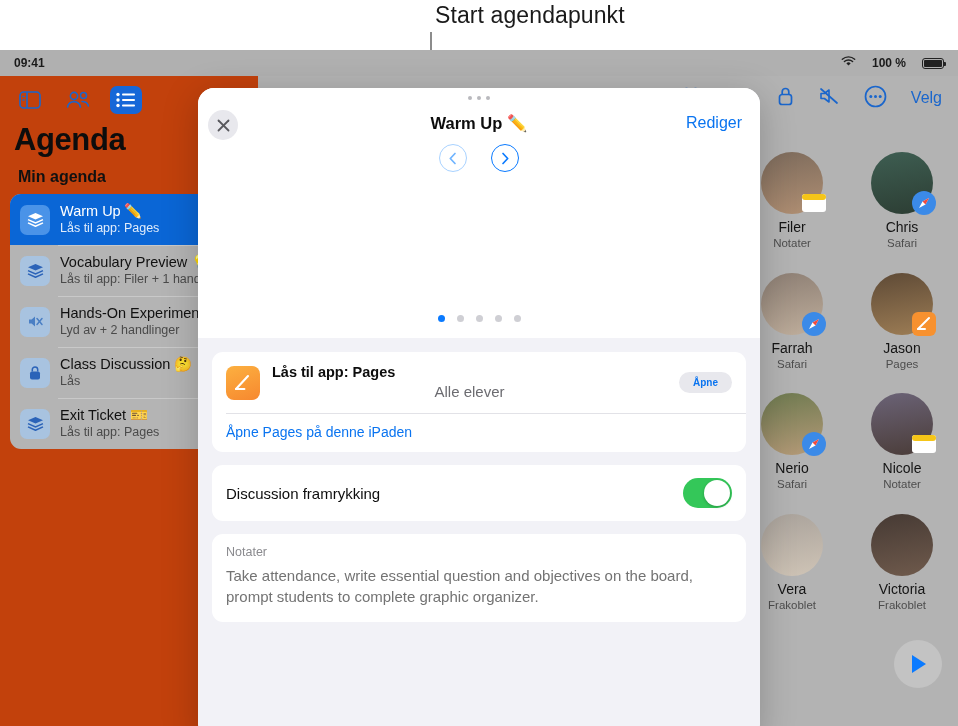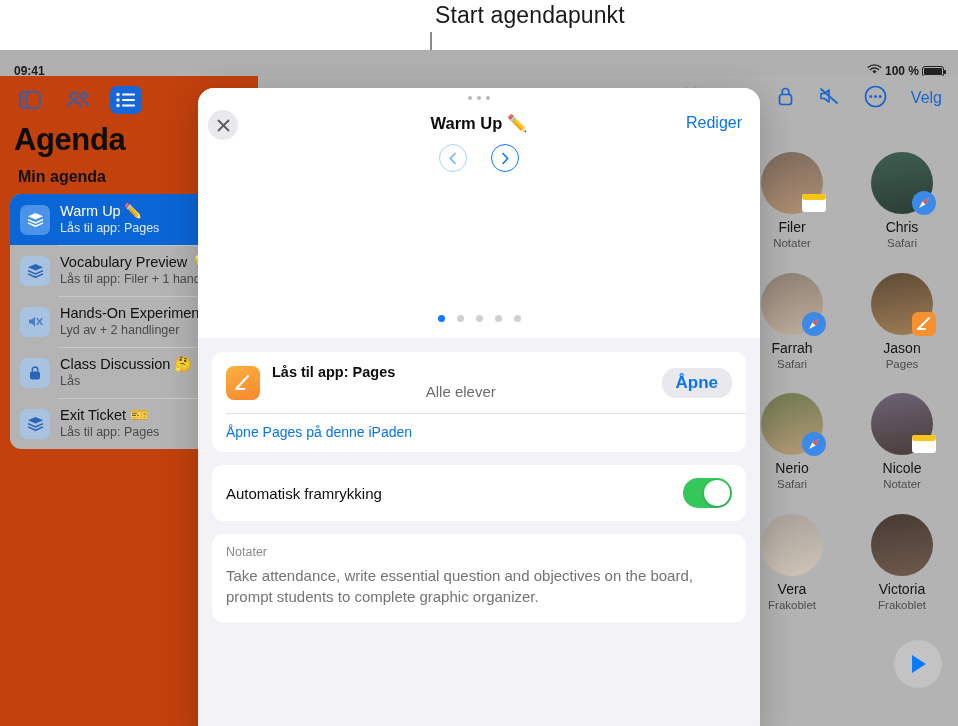--- a/index.html
+++ b/index.html
@@ -29,26 +29,26 @@
   
   .device {
     position: absolute; left: 0; top: 50px;
     width: 958px; height: 676px;
     background: #b0b0b0;
     overflow: hidden;
   }
 
   
   .statusbar {
-    position: absolute; left: 0; top: 8px; width: 100%; height: 26px;
+    position: absolute; left: 0; top: 0; width: 100%; height: 26px;
     display: flex; align-items: center; justify-content: space-between;
     padding: 0 14px;
     font-size: 12px; font-weight: bold; color: #1a1a1a;
   }
-  .sb-right { display: flex; align-items: center; gap: 3px; }
+  .sb-right { display: flex; align-items: center; gap: 16px; }
   .batt {
     width: 22px; height: 11px; border: 1px solid #222; border-radius: 3px;
     position: relative; padding: 1px;
   }
   .batt::after {
     content: ""; position: absolute; right: -3px; top: 3px;
     width: 2px; height: 4px; background: #222; border-radius: 0 1px 1px 0;
   }
   .batt i { display: block; width: 100%; height: 100%; background: #222; border-radius: 1px; }
 
@@ -234,21 +234,21 @@
   .app-icon {
     width: 34px; height: 34px; border-radius: 8px; flex: 0 0 34px;
     background: linear-gradient(160deg,#fcb040 0%,#f7882f 100%);
     display: flex; align-items: center; justify-content: center;
   }
   .card-texts { flex: 1; min-width: 0; }
   .card-title { font-size: 14.5px; color: #0d0d0d; font-weight: bold; line-height: 1.3; }
   .card-sub { font-size: 15px; color: #6b6b70; line-height: 1.35; text-align: center; }
   .pill-btn {
     background: #e8e8ed; border-radius: 14px; padding: 5px 14px;
-    font-size: 17px; font-weight: bold; color: #0a74f0; cursor: pointer;
+    font-size: 10px; font-weight: bold; color: #0a74f0; cursor: pointer;
   }
   .card-divider { height: 1px; background: #e2e2e7; margin-left: 14px; }
   .card-link {
     padding: 10px 14px 12px 14px; font-size: 14px; color: #0a74f0; cursor: pointer;
   }
   .toggle-row {
     display: flex; align-items: center; justify-content: space-between;
     padding: 13px 14px;
   }
   .toggle-label { font-size: 15px; color: #0d0d0d; }
@@ -642,21 +642,21 @@
               <div class="card-sub">Alle elever</div>
             </div>
             <div class="pill-btn">Åpne</div>
           </div>
           <div class="card-divider"></div>
           <div class="card-link">Åpne Pages på denne iPaden</div>
         </div>
 
         <div class="card">
           <div class="toggle-row">
-            <div class="toggle-label">Automatisk framrykking</div>
+            <div class="toggle-label">Discussion framrykking</div>
             <div class="switch">
                 <i></i>
               </div>
           </div>
         </div>
 
         <div class="card notes-card">
           <div class="notes-label">Notater</div>
           <div class="notes-text">Take attendance, write essential question and objectives on the board, prompt students to complete graphic organizer.</div>
         </div>

